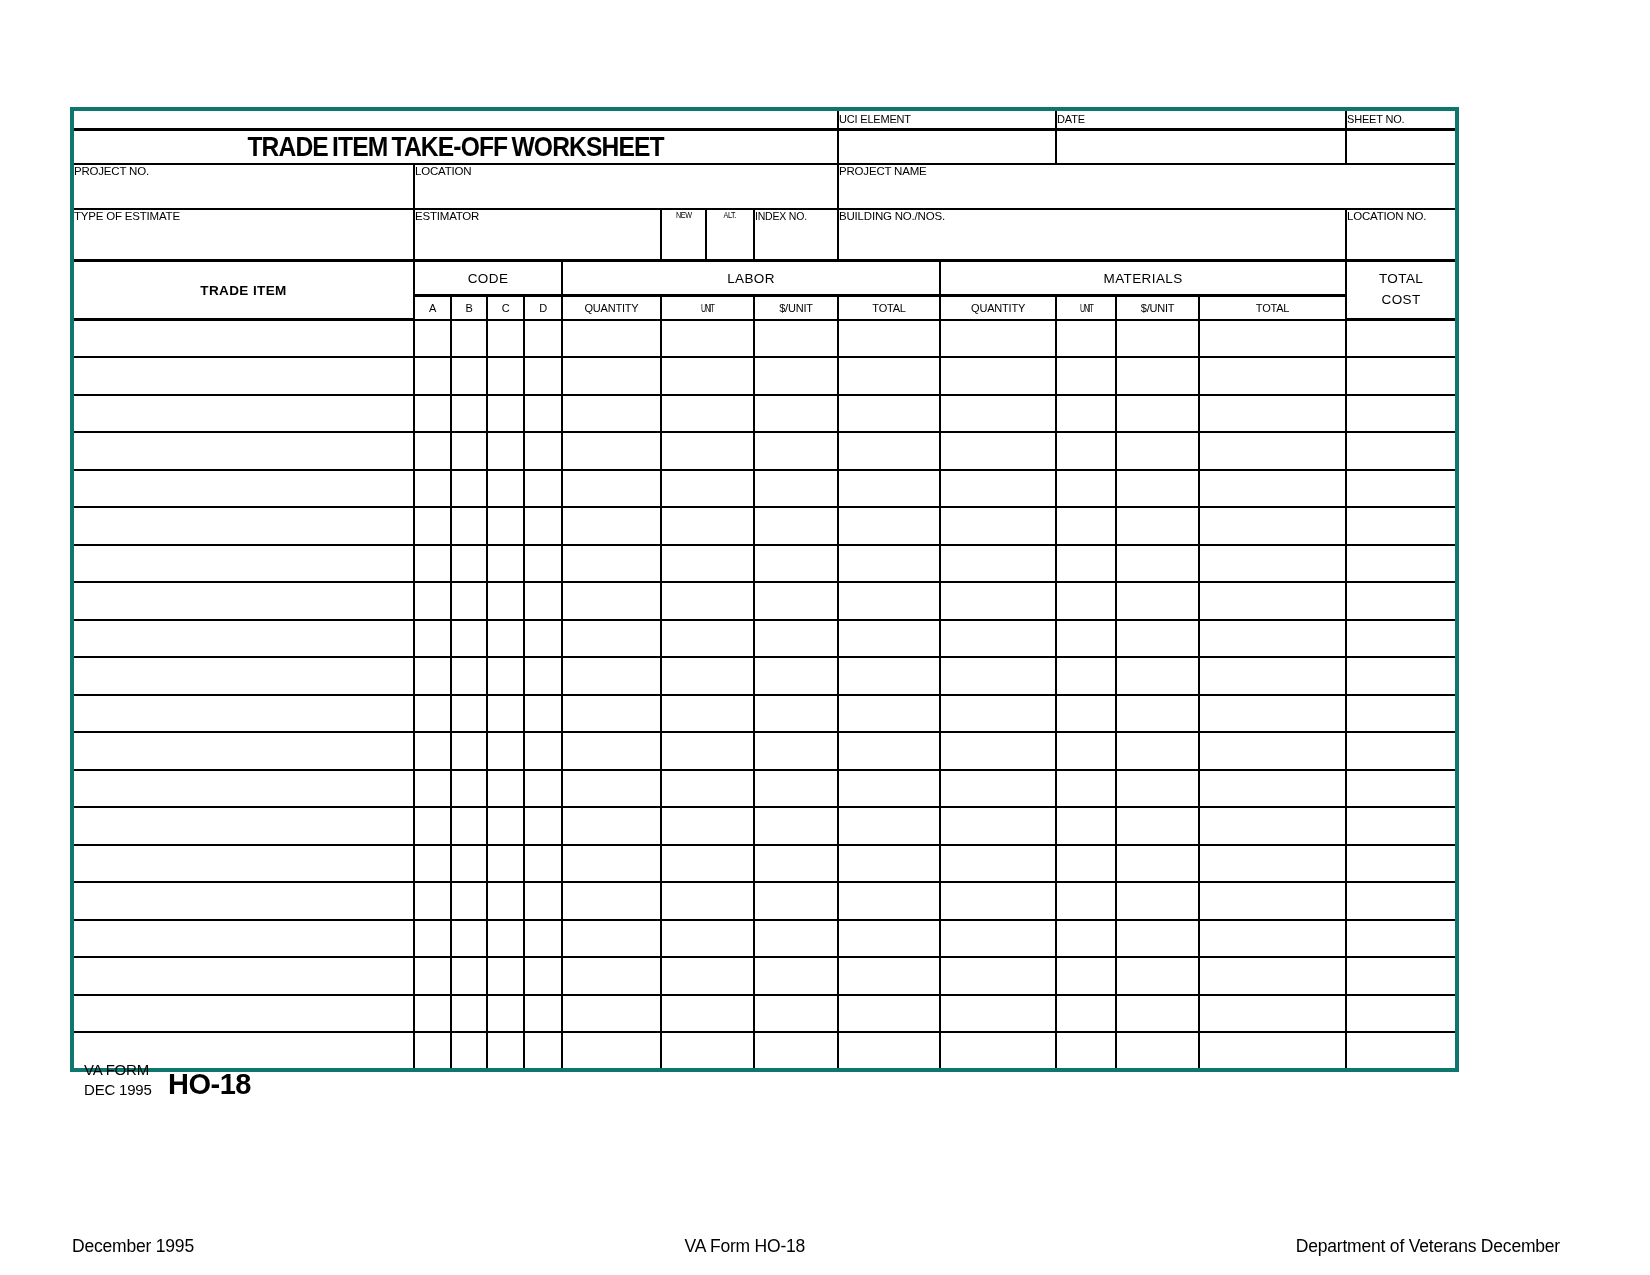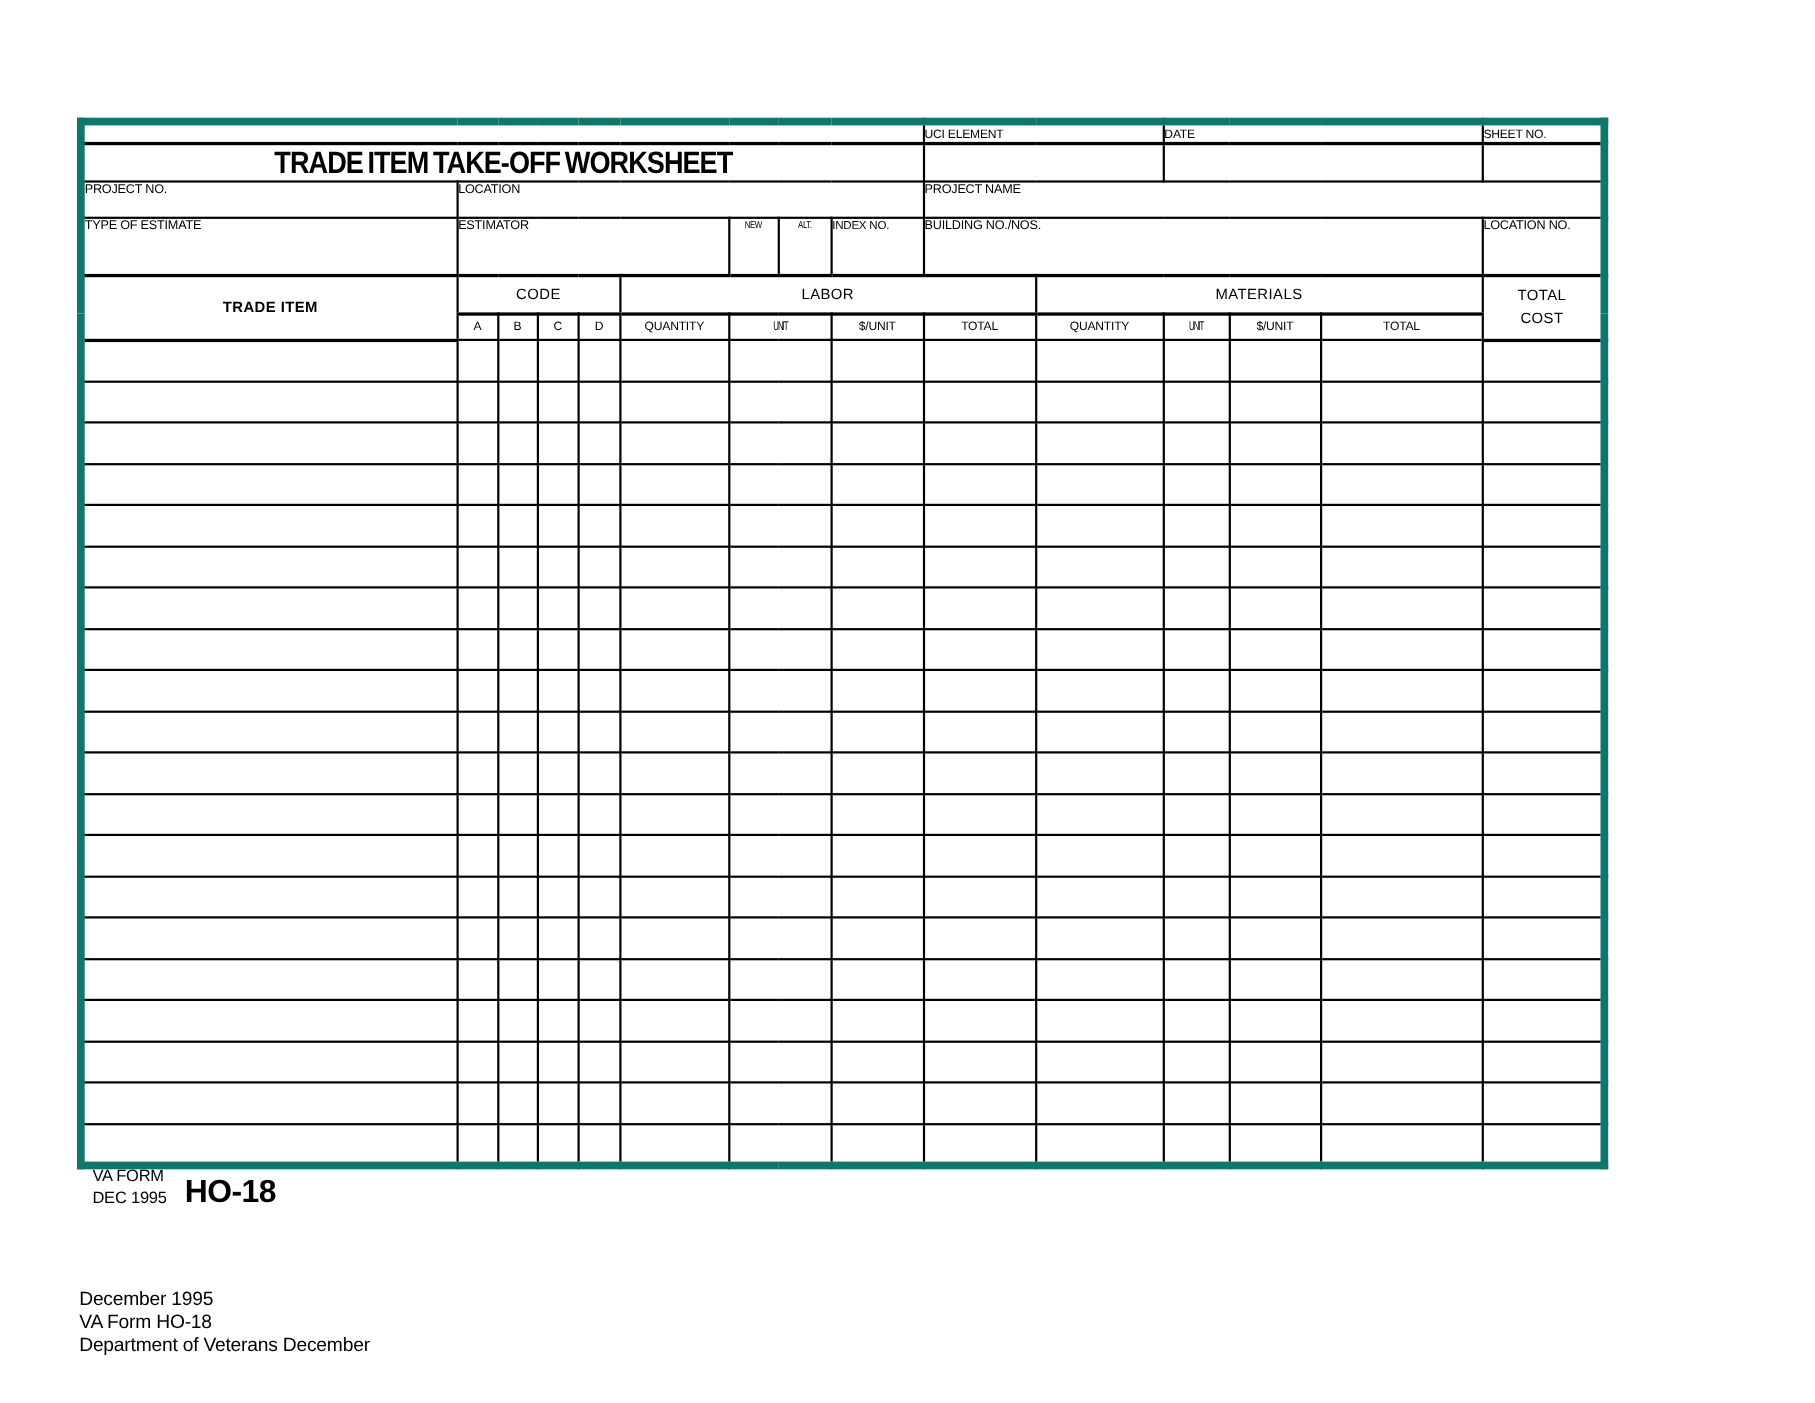--- a/index.html
+++ b/index.html
@@ -20,35 +20,35 @@
   table.form-grid td {
     border: 2px solid #000;
     padding: 0;
     overflow: hidden;
     background: #fff;
   }
 
   
   tr.thick-below > td { border-bottom-width: 3px; }
   td.thick-right { border-right-width: 3px; }
-  table.form-grid { border: 7px solid #0f766e; }
+  table.form-grid { border: 4px solid #0f766e; }
 
   
   td.lbl {
     vertical-align: top;
     text-align: left;
     padding: 3px 6px 0 6px;
     font-size: 11.5px;
     letter-spacing: -0.2px;
     white-space: nowrap;
   }
   tr.r1 { height: 20px; }
   tr.r1 td.lbl { padding-top: 2px; font-size: 11px; }
   tr.r2 { height: 33px; }
-  tr.r3 { height: 33px; }
+  tr.r3 { height: 45px; }
   tr.r4 { height: 52px; }
   tr.r5 { height: 35px; }
   tr.r6 { height: 24px; }
   tr.body-row { height: 37.5px; }
 
   td.title-cell { text-align: center; vertical-align: middle; }
   .title-text {
     display: inline-block;
     font-size: 28px;
     font-weight: bold;
@@ -73,23 +73,23 @@
 
   td.trade-item-hdr { text-align: center; vertical-align: middle; font-size: 13.5px; letter-spacing: 0.4px; font-weight: bold; }
   td.total-cost-hdr { text-align: center; vertical-align: middle; font-size: 13.5px; letter-spacing: 0.4px; line-height: 1.55; }
 
   
   .stamp { position: absolute; left: 84px; top: 1060px; font-size: 15px; line-height: 1.3; letter-spacing: -0.2px; }
   .stamp-number { position: absolute; left: 168px; top: 1068px; font-size: 29px; font-weight: bold; letter-spacing: -0.5px; }
 
   
   .page-footer {
-    position: absolute; left: 72px; right: 90px; top: 1170px;
+    position: absolute; left: 72px; right: 90px; top: 1236px;
     display: flex; justify-content: space-between; align-items: baseline;
-    font-size: 17.5px; letter-spacing: -0.2px; flex-direction: column;
+    font-size: 17.5px; letter-spacing: -0.2px;
   }
 </style>
 </head>
 <body>
 
 <div class="form-wrap">
   <table class="form-grid">
     <colgroup>
       <col style="width:342px">
         <col style="width:37px">

